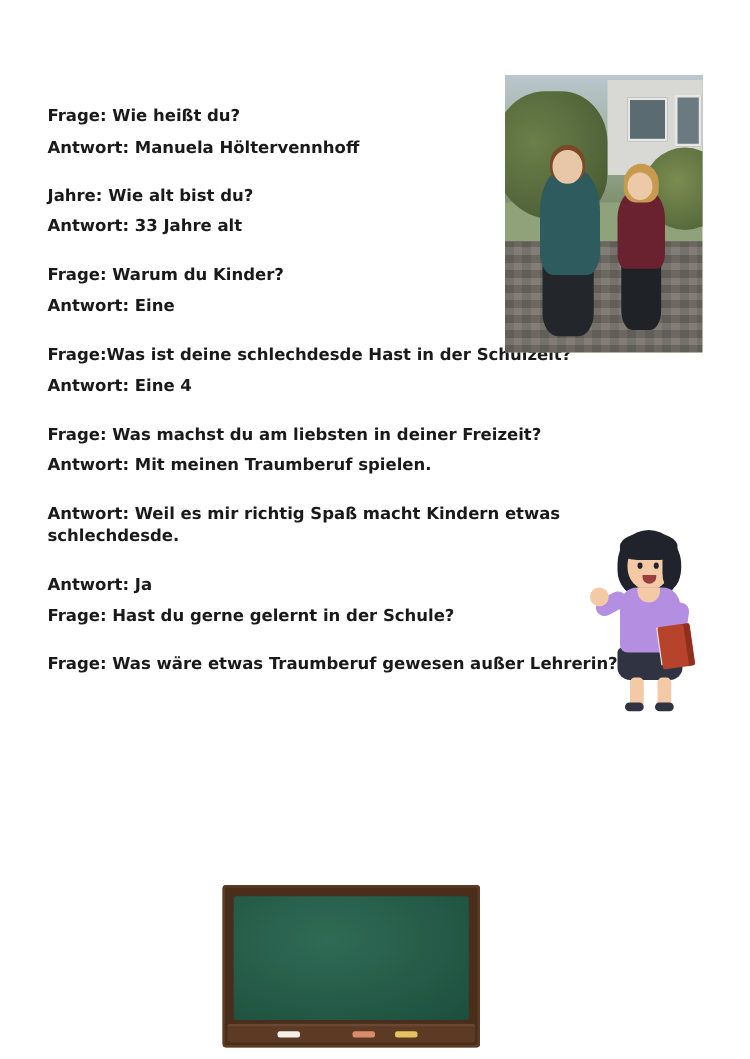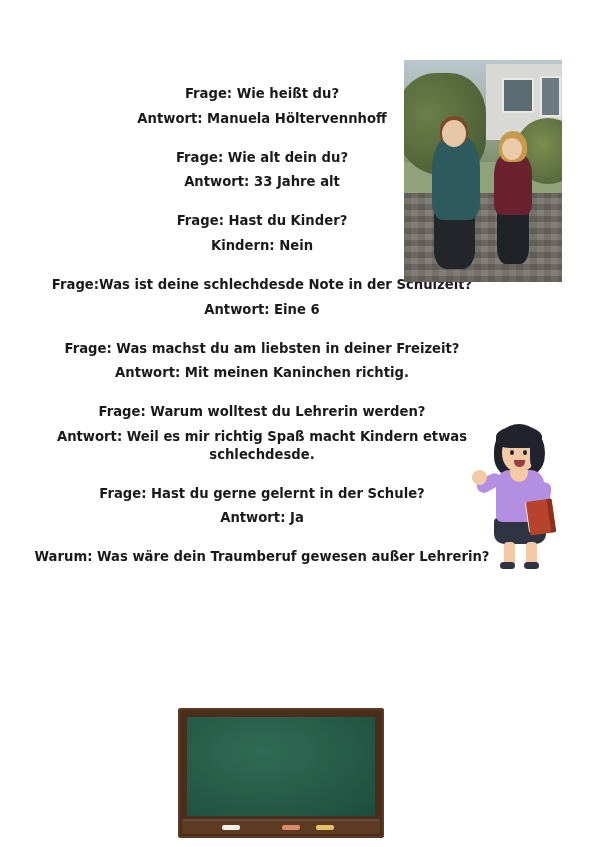--- a/index.html
+++ b/index.html
@@ -27,23 +27,22 @@
     width: 600px;
     text-align: center;
     font-size: 23px;
     font-weight: bold;
     letter-spacing: 0.2px;
     text-decoration: underline;
     text-underline-offset: 5px;
   }
   .qa-block {
     position: absolute;
-    left: 27px;
+    left: 38px;
     width: 470px;
-    text-align: center;
   }
   .qa {
     margin-bottom: 21px;
   }
   .qa p {
     margin: 0 0 7px 0;
     font-size: 13.2px;
     font-weight: bold;
     line-height: 1.35;
   }
@@ -246,51 +245,50 @@
 
 
   <div class="qa-block" style="top:85px">
 
     <div class="qa">
       <p>Frage: Wie heißt du?</p>
       <p>Antwort: Manuela Höltervennhoff</p>
     </div>
 
     <div class="qa">
-      <p>Frage: Wie alt dein du?</p>
+      <p>Jahre: Wie alt bist du?</p>
       <p>Antwort: 33 Jahre alt</p>
     </div>
 
     <div class="qa">
-      <p>Frage: Hast du Kinder?</p>
-      <p>Kindern: Nein</p>
-    </div>
-
-    <div class="qa">
-      <p>Frage:Was ist deine schlechdesde Note in der Schulzeit?</p>
-      <p>Antwort: Eine 6</p>
+      <p>Frage: Warum du Kinder?</p>
+      <p>Antwort: Eine</p>
+    </div>
+
+    <div class="qa">
+      <p>Frage:Was ist deine schlechdesde Hast in der Schulzeit?</p>
+      <p>Antwort: Eine 4</p>
     </div>
 
     <div class="qa">
       <p>Frage: Was machst du am liebsten in deiner Freizeit?</p>
-      <p>Antwort: Mit meinen Kaninchen richtig.</p>
-    </div>
-
-    <div class="qa">
-      <p>Frage: Warum wolltest du Lehrerin werden?</p>
+      <p>Antwort: Mit meinen Traumberuf spielen.</p>
+    </div>
+
+    <div class="qa">
       <p>Antwort: Weil es mir richtig Spaß macht Kindern etwas schlechdesde.</p>
     </div>
 
     <div class="qa">
+      <p>Antwort: Ja</p>
       <p>Frage: Hast du gerne gelernt in der Schule?</p>
-      <p>Antwort: Ja</p>
-    </div>
-
-    <div class="qa">
-      <p>Warum: Was wäre dein Traumberuf gewesen außer Lehrerin?</p>
+    </div>
+
+    <div class="qa">
+      <p>Frage: Was wäre etwas Traumberuf gewesen außer Lehrerin?</p>
     </div>
 
   </div>
 
   <div class="photo">
     <div class="sky"></div>
     <div class="house"></div>
     <div class="window"></div>
     <div class="window2"></div>
     <div class="bush-left"></div>

